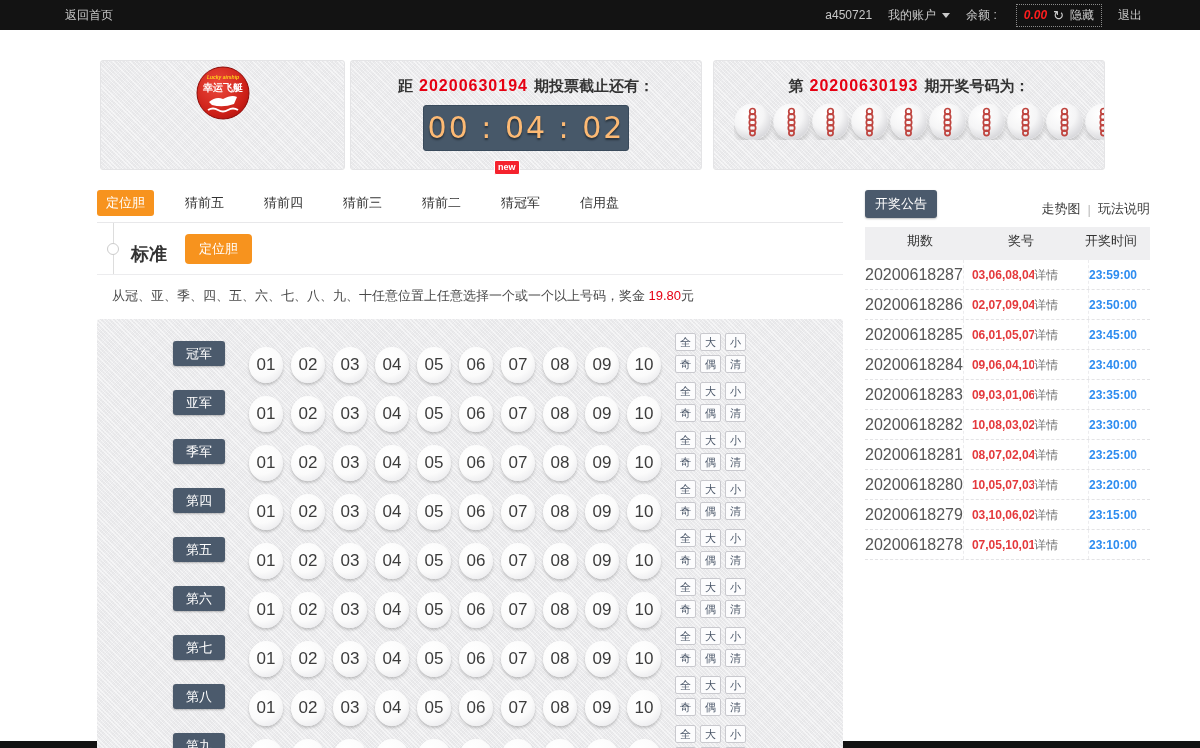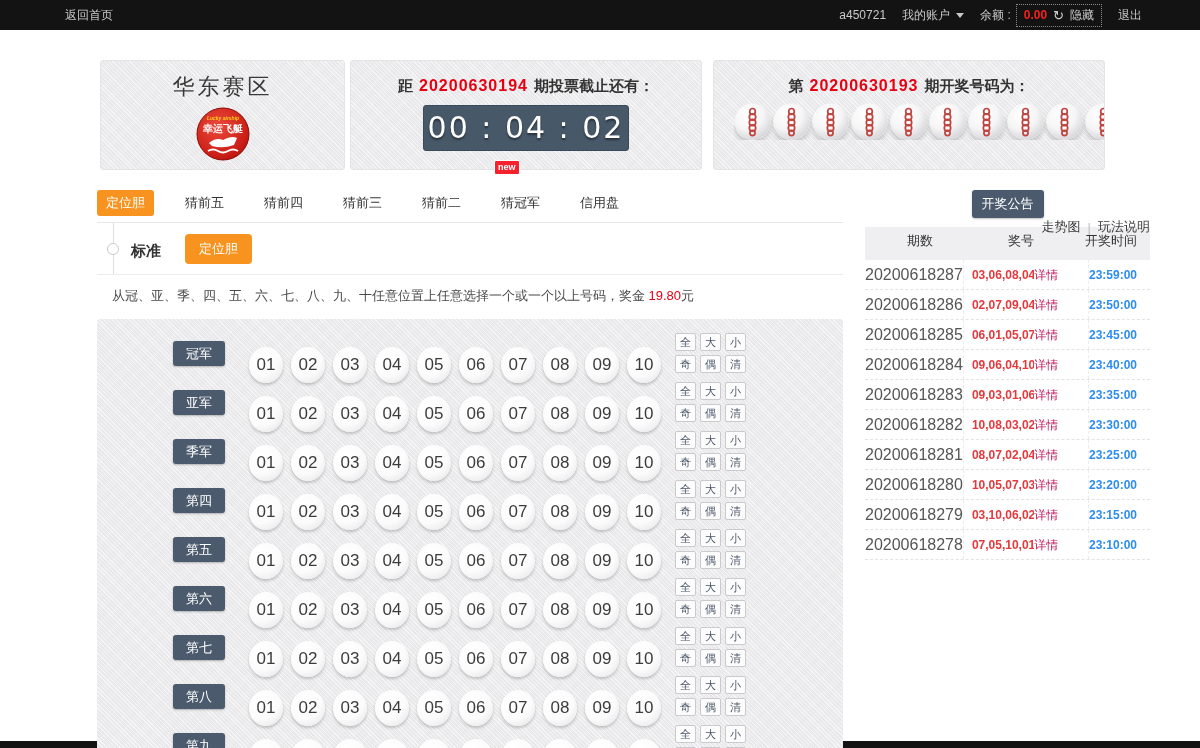--- a/index.html
+++ b/index.html
@@ -12,86 +12,86 @@
       repeating-linear-gradient(135deg, rgba(0,0,0,.025) 0 1px, rgba(0,0,0,0) 1px 2px);
   }
   
   #topbar { position:absolute; left:0; top:0; width:1200px; height:30px; background:#131313;
             display:flex; align-items:center; color:#c9c9c9; font-size:12px; z-index:5; }
   #home-link { margin-left:65px; cursor:pointer; }
   #topbar-right { margin-left:auto; margin-right:58px; display:flex; align-items:center; gap:16px; }
   #account-menu { cursor:pointer; display:flex; align-items:center; }
   .caret { display:inline-block; width:0; height:0; border-left:4px solid transparent;
            border-right:4px solid transparent; border-top:5px solid #c9c9c9; margin-left:6px; }
-  #balance-wrap { display:flex; align-items:center; gap:5px; }
+  #balance-wrap { display:flex; align-items:center; gap:19px; }
   #balance-box { border:1px dotted #8a8a8a; padding:2px 7px; display:flex; gap:6px; align-items:center; cursor:pointer; }
-  #balance-value { color:#ff1e1e; font-weight:bold; }
+  #balance-value { color:#ff1e1e; font-weight:bold;font-style:italic; }
   #refresh-icon { color:#cfcfcf; font-size:13px; cursor:pointer; }
   #logout-link { cursor:pointer; }
   
   .panel { position:absolute; top:60px; height:110px; border:1px solid #e4e4e6; border-radius:3px; overflow:visible; }
   #panel-zone { left:100px; width:245px; }
   #zone-title { margin-top:11px; text-align:center; font-size:22px; letter-spacing:3px; color:#3a3a3a; }
   #zone-logo { display:block; margin:5px auto 0; }
   #panel-countdown { left:350px; width:352px; }
   .panel-heading { margin-top:16px; text-align:center; font-size:15px; font-weight:bold; color:#333; }
   .period-red { color:#e60012; font-size:16px; margin:0 6px; letter-spacing:1px; }
   #countdown-box { margin:9px auto 0; width:206px; height:46px; background:#475869; border:1px solid #394a5b;
-                   border-radius:3px; color:#ffffff; font-size:30px; text-align:center; line-height:44px;
+                   border-radius:3px; color:#fdba74; font-size:30px; text-align:center; line-height:44px;
                    letter-spacing:2px; text-shadow:0 2px 2px rgba(0,0,0,.45); font-family:"DejaVu Sans",sans-serif; }
   #new-badge { position:absolute; left:143px; bottom:-6px; background:#f5222d; color:#fff; font-size:9px;
                line-height:11px; padding:1px 3px; border:1px solid #fff; border-radius:2px; font-weight:bold; }
   #panel-result { left:713px; width:392px; }
   #result-balls { display:flex; gap:2px; margin:7px 0 0 20px; overflow:hidden; }
   .result-ball { width:37px; height:37px; border-radius:50%; flex:0 0 auto; box-shadow:0 4px 4px rgba(0,0,0,.15); }
   
   #main-left { position:absolute; left:97px; top:190px; width:746px; }
   #tab-bar { display:flex; align-items:center; gap:22px; padding-bottom:6px; border-bottom:1px solid #e8e8ea; }
   .tab { font-size:13px; color:#333; cursor:pointer; padding:4px 9px; white-space:nowrap; }
   .tab.active { background:#f7931e; color:#fff; border-radius:3px; }
   #mode-row { position:relative; height:52px; border-bottom:1px solid #ececee; }
   #timeline-line { position:absolute; left:16px; top:0; bottom:0; width:1px; background:#ddd; }
   #mode-radio { position:absolute; left:10px; top:20px; width:12px; height:12px; border-radius:50%;
                 background:#fff; border:1px solid #ccc; cursor:pointer; }
-  #mode-label { position:absolute; left:34px; top:19px; font-size:15px; font-weight:bold; color:#333; }
+  #mode-label { position:absolute; left:34px; top:19px; font-size:18px; font-weight:bold; color:#333; }
   #play-button { position:absolute; left:88px; top:11px; background:#f7931e; color:#fff; font-size:13px;
                  padding:6px 14px; border-radius:4px; cursor:pointer; }
   #instruction { width:612px; text-align:center; padding:12px 0 14px; font-size:13px; color:#4a4a4a; }
   #bonus-amount { color:#e60012; }
   #betting-grid { width:746px; height:436px; border-radius:3px; padding-top:16px; overflow:hidden; position:relative; z-index:2; }
   .bet-row { position:relative; height:36px; margin-bottom:13px; }
   .row-label { position:absolute; left:76px; top:6px; width:52px; height:25px; line-height:25px; text-align:center;
                background:#4b5a6c; color:#fff; font-size:13px; border-radius:3px; box-shadow:0 1px 2px rgba(0,0,0,.25); }
   .nums { position:absolute; left:152px; top:12px; display:flex; gap:8px; }
   .num-ball { width:34px; height:36px; border-radius:50%; text-align:center; line-height:36px; font-size:17px;
               color:#3c3c3c; cursor:pointer;
               background:radial-gradient(circle at 35% 30%, #ffffff 0%, #fbfbfb 55%, #e2e2e6 100%);
               box-shadow:0 2px 3px rgba(0,0,0,.2); }
   .quick { position:absolute; left:578px; top:-2px; display:grid; grid-template-columns:repeat(3,21px);
            grid-auto-rows:18px; gap:4px; }
   .quick-btn { background:#fcfcfd; border:1px solid #c9c9ce; border-radius:2px; font-size:11px; color:#4a5668;
                text-align:center; line-height:16px; cursor:pointer; }
   
   #sidebar { position:absolute; left:865px; top:190px; width:285px; background:#fff; z-index:2; }
-  #sidebar-head { display:flex; align-items:center; height:28px;flex-direction:column; }
+  #sidebar-head { display:flex; align-items:flex-end; height:28px; }
   #announce-btn { background:#4b5a6c; color:#fff; font-size:13px; padding:5px 10px; border-radius:3px; cursor:pointer;
                   box-shadow:0 1px 2px rgba(0,0,0,.25); }
   #sidebar-links { margin-left:auto; display:flex; align-items:center; gap:7px; font-size:13px; color:#3a3a3a; }
   #sidebar-links .lnk { cursor:pointer; }
   .vsep { color:#bbb; }
   #results-table { margin-top:9px; }
   #results-head { display:flex; height:33px; line-height:27px; background:#efeff1; font-size:13px; color:#333; }
   .c-period { width:110px; text-align:center; }
   .c-num { width:92px; text-align:center; }
   .c-time { flex:1; text-align:right; padding-right:13px; }
   .r-row { display:flex; height:30px; line-height:30px; border-bottom:1px dashed #e3e3e5; font-size:12px; background:#fff; }
   .r-period { width:110px; text-align:center; color:#555; font-size:16px; }
   .r-num { width:92px; padding-left:8px; color:#e4393c; font-weight:bold; border-left:1px dashed #ececee;
            white-space:nowrap; overflow:hidden; }
-  .r-detail { width:34px; color:#be185d; cursor:pointer; }
+  .r-detail { width:34px; color:#737373; cursor:pointer; }
   .r-time { flex:1; text-align:right; padding-right:13px; color:#2d8cf0; font-weight:bold; border-left:1px dashed #ececee;margin-left:28px; }
   
   #footer-bar { position:absolute; left:0; bottom:0; width:1200px; height:7px; background:#131313; z-index:1; }
 </style>
 </head>
 <body>
 
 <svg width="0" height="0" style="position:absolute">
   <defs>
     <radialGradient id="rbGrad" cx="0.38" cy="0.3" r="0.78">
@@ -121,21 +121,20 @@
         <span id="balance-value">0.00</span>
         <span id="refresh-icon">↻</span>
         <span>隐藏</span>
       </span>
     </span>
     <span id="logout-link">退出</span>
   </div>
 </div>
 
 <div id="panel-zone" class="panel texture">
-  <div id="zone-title">华东赛区</div>
   <svg id="zone-logo" width="54" height="54" viewBox="0 0 54 54">
     <circle cx="27" cy="27" r="26" fill="url(#logoGrad)" stroke="#8e0b08" stroke-width="1"></circle>
     <text x="27" y="13" font-size="5" fill="#ffd11a" text-anchor="middle" font-style="italic" font-weight="bold">Lucky airship</text>
     <text x="27" y="25" font-size="10" fill="#ffffff" text-anchor="middle" font-weight="bold">幸运飞艇</text>
     <path d="M13 36 Q20 30 27 33 Q36 28 41 31 L38 38 Q27 42 16 39 Z" fill="#ffffff"></path>
     <path d="M12 44 q5 -3 10 0 q5 3 10 0 q5 -3 10 0" stroke="#ffffff" stroke-width="2" fill="none"></path>
   </svg>
 </div>
 
 <div id="panel-countdown" class="panel texture">

